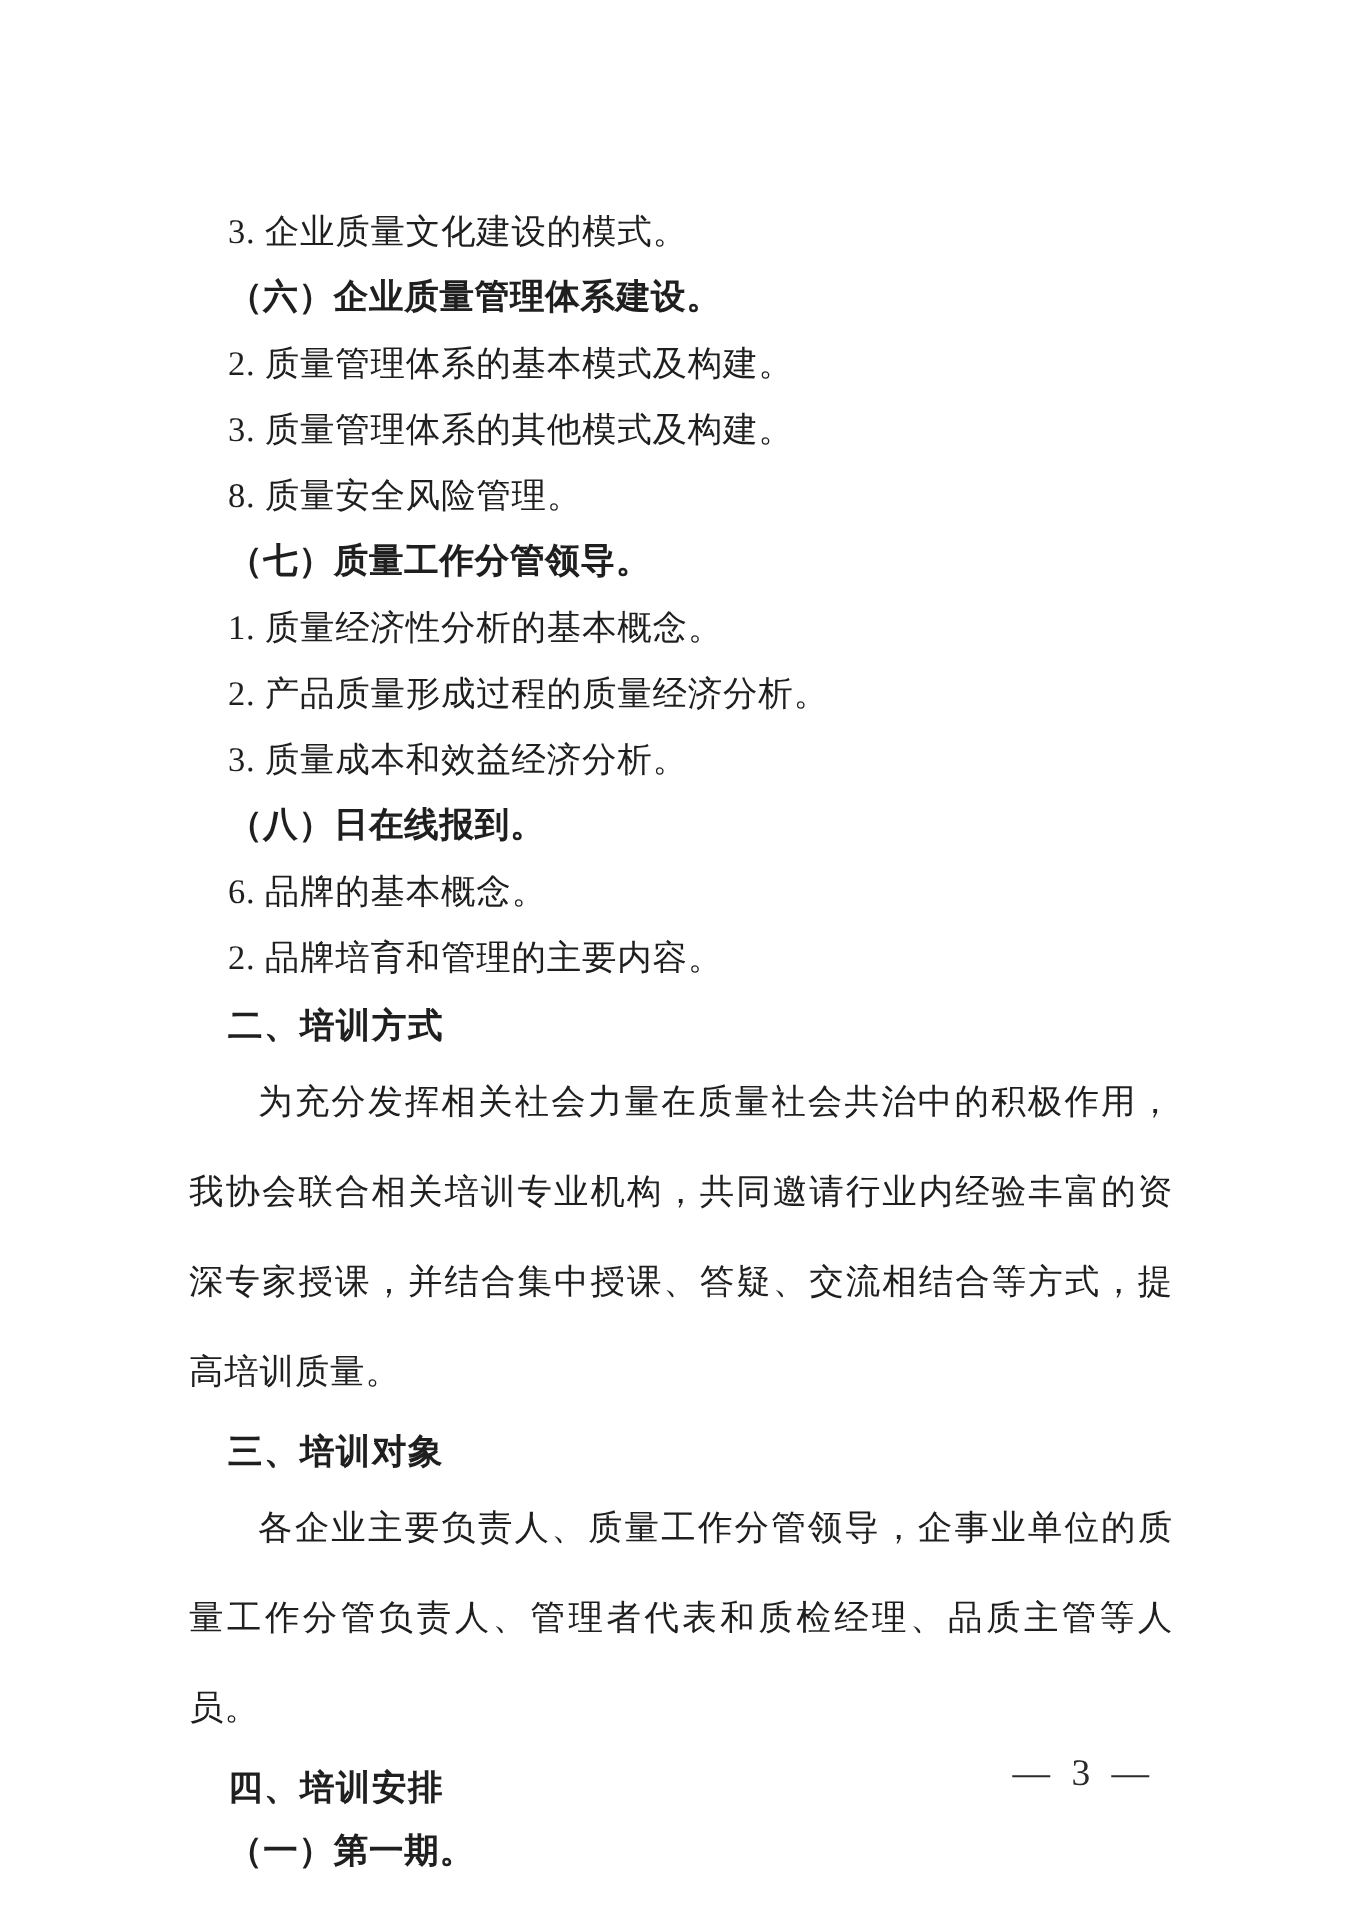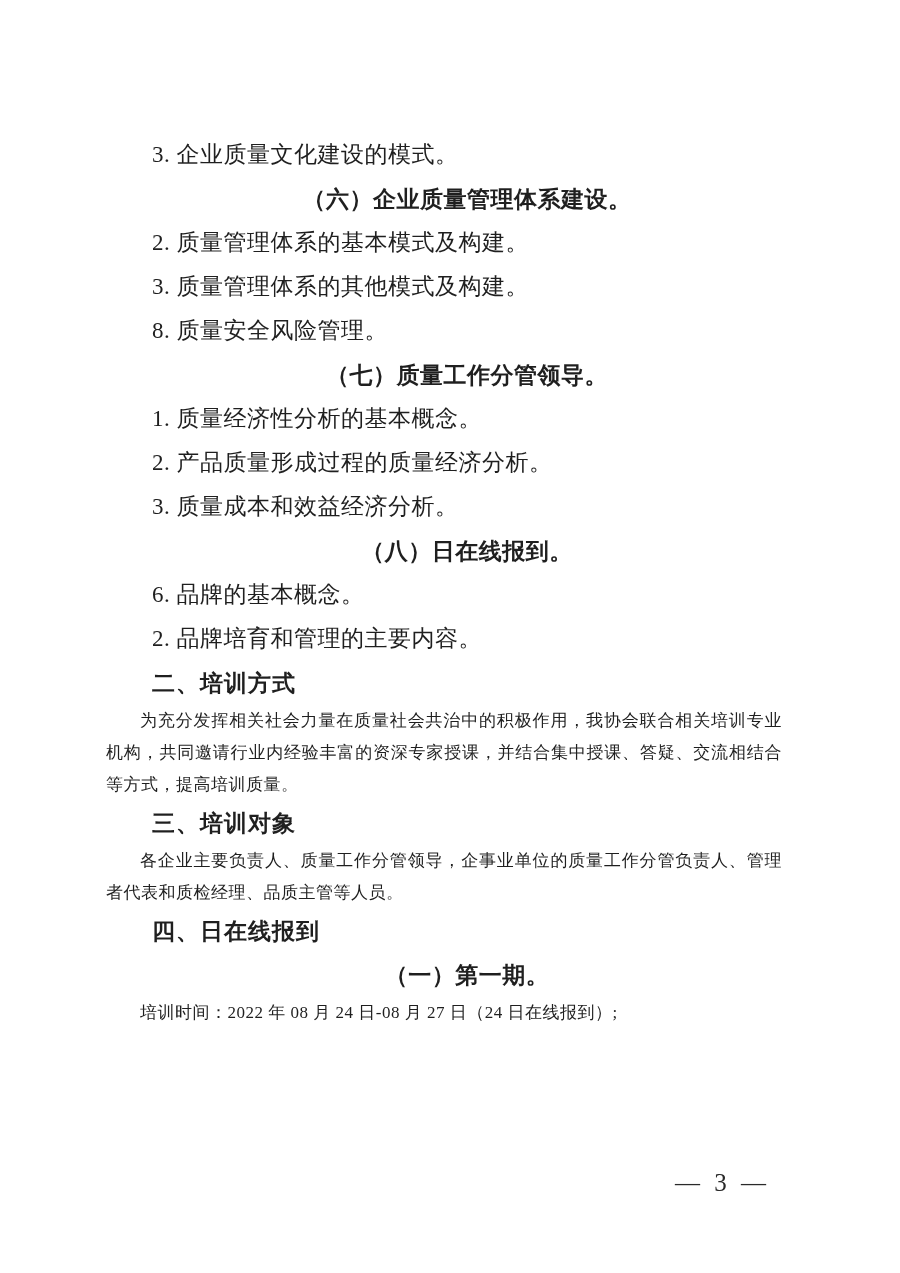--- a/index.html
+++ b/index.html
@@ -27,36 +27,36 @@
     font-size: 23px;
     line-height: 44px;
     letter-spacing: 0.5px;
     white-space: nowrap;
   }
   .indent {
     text-indent: 2em;
   }
   .serif-heading {
     font-weight: bold;
-    font-family: Liberation Sans, sans-serif;
-    text-align: center;
+    font-family: Liberation Mono, monospace;
   }
   .sans-heading {
     font-weight: bold;
     font-family: "Liberation Sans", "DejaVu Sans", sans-serif;
     letter-spacing: 1px;
   }
   .para {
-    font-size: 17px;
-    line-height: 32px;
+    font-size: 23px;
+    line-height: 60px;
     letter-spacing: 0.5px;
     text-indent: 2em;
     text-align: justify;
     text-justify: inter-ideograph;
     white-space: normal;
+    margin-left: 20px;
   }
   .page-number {
     position: absolute;
     top: 1163px;
     right: 130px;
     font-size: 25px;
     line-height: 40px;
     letter-spacing: 4px;
     font-family: "Liberation Serif", "DejaVu Serif", serif;
     color: #2a2a2a;
@@ -77,20 +77,20 @@
     <div class="line indent">1. 质量经济性分析的基本概念。</div>
     <div class="line indent">2. 产品质量形成过程的质量经济分析。</div>
     <div class="line indent">3. 质量成本和效益经济分析。</div>
     <div class="line indent serif-heading">（八）日在线报到。</div>
     <div class="line indent">6. 品牌的基本概念。</div>
     <div class="line indent">2. 品牌培育和管理的主要内容。</div>
     <div class="line indent sans-heading">二、培训方式</div>
     <div class="para">为充分发挥相关社会力量在质量社会共治中的积极作用，我协会联合相关培训专业机构，共同邀请行业内经验丰富的资深专家授课，并结合集中授课、答疑、交流相结合等方式，提高培训质量。</div>
     <div class="line indent sans-heading">三、培训对象</div>
     <div class="para">各企业主要负责人、质量工作分管领导，企事业单位的质量工作分管负责人、管理者代表和质检经理、品质主管等人员。</div>
-    <div class="line indent sans-heading">四、日在线报到</div>
+    <div class="line indent sans-heading">四、培训安排</div>
     <div class="line indent serif-heading">（一）第一期。</div>
     <div class="para">培训时间：2022 年 08 月 24 日-08 月 27 日（24 日在线报到）;</div>
 
   </div>
 
   <div class="page-number">— 3 —</div>
 </div>
 
 </body></html>

